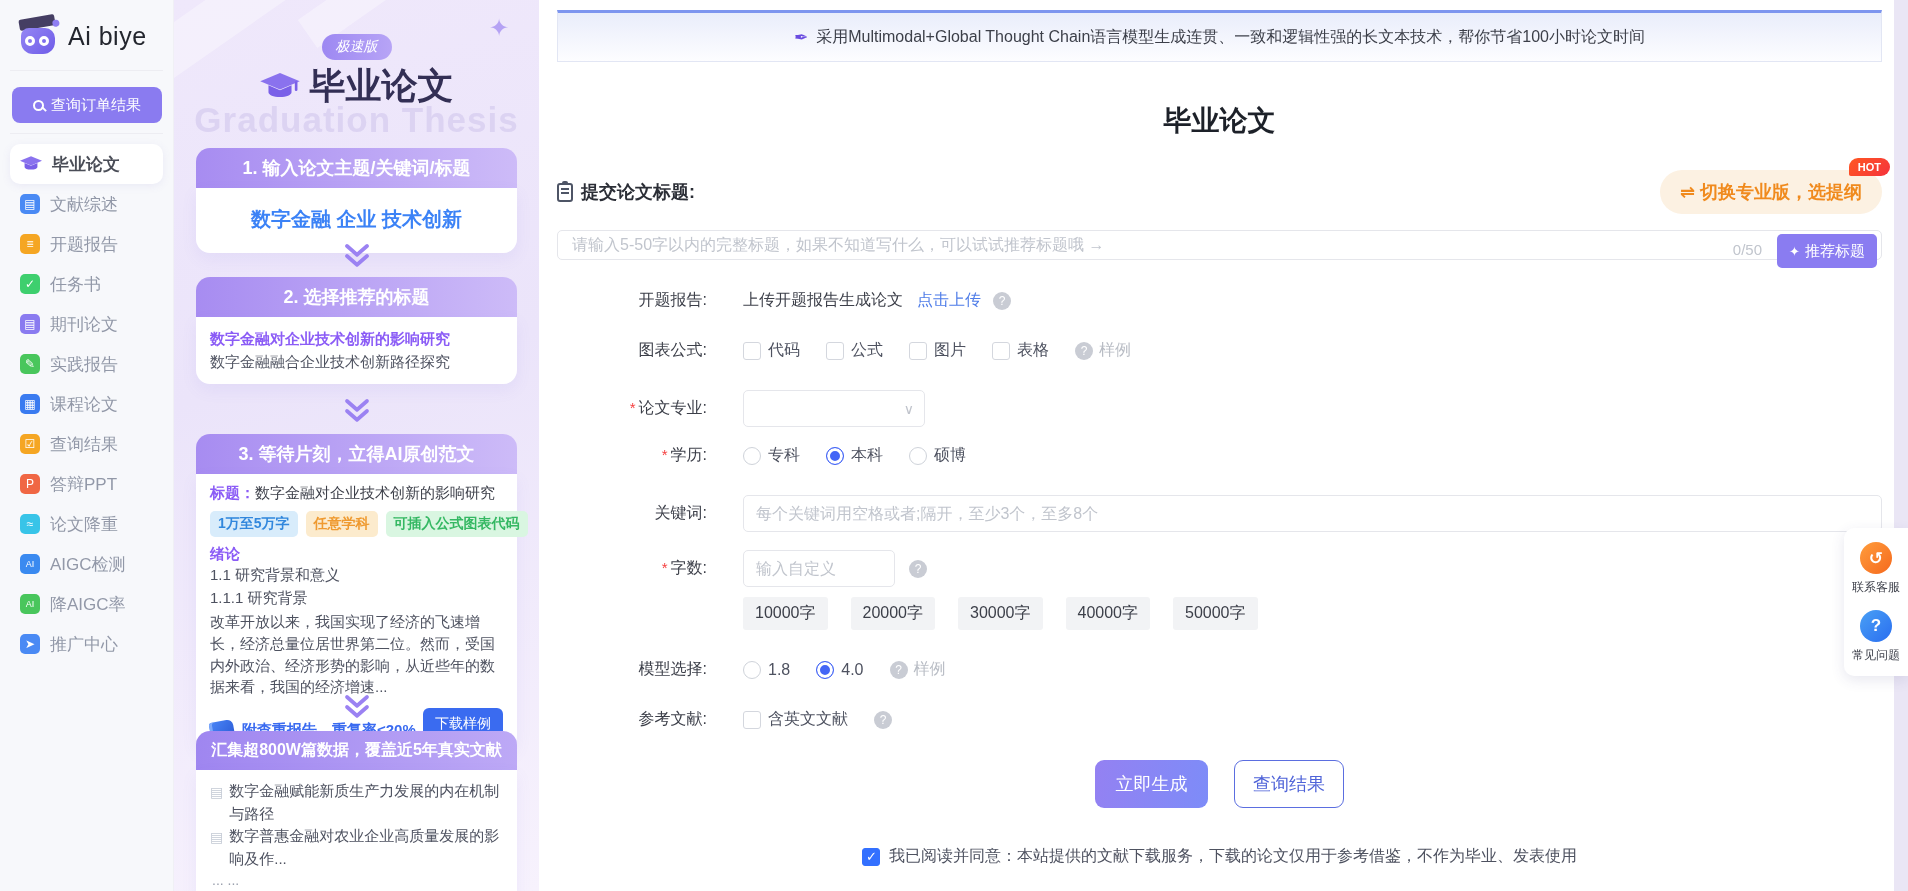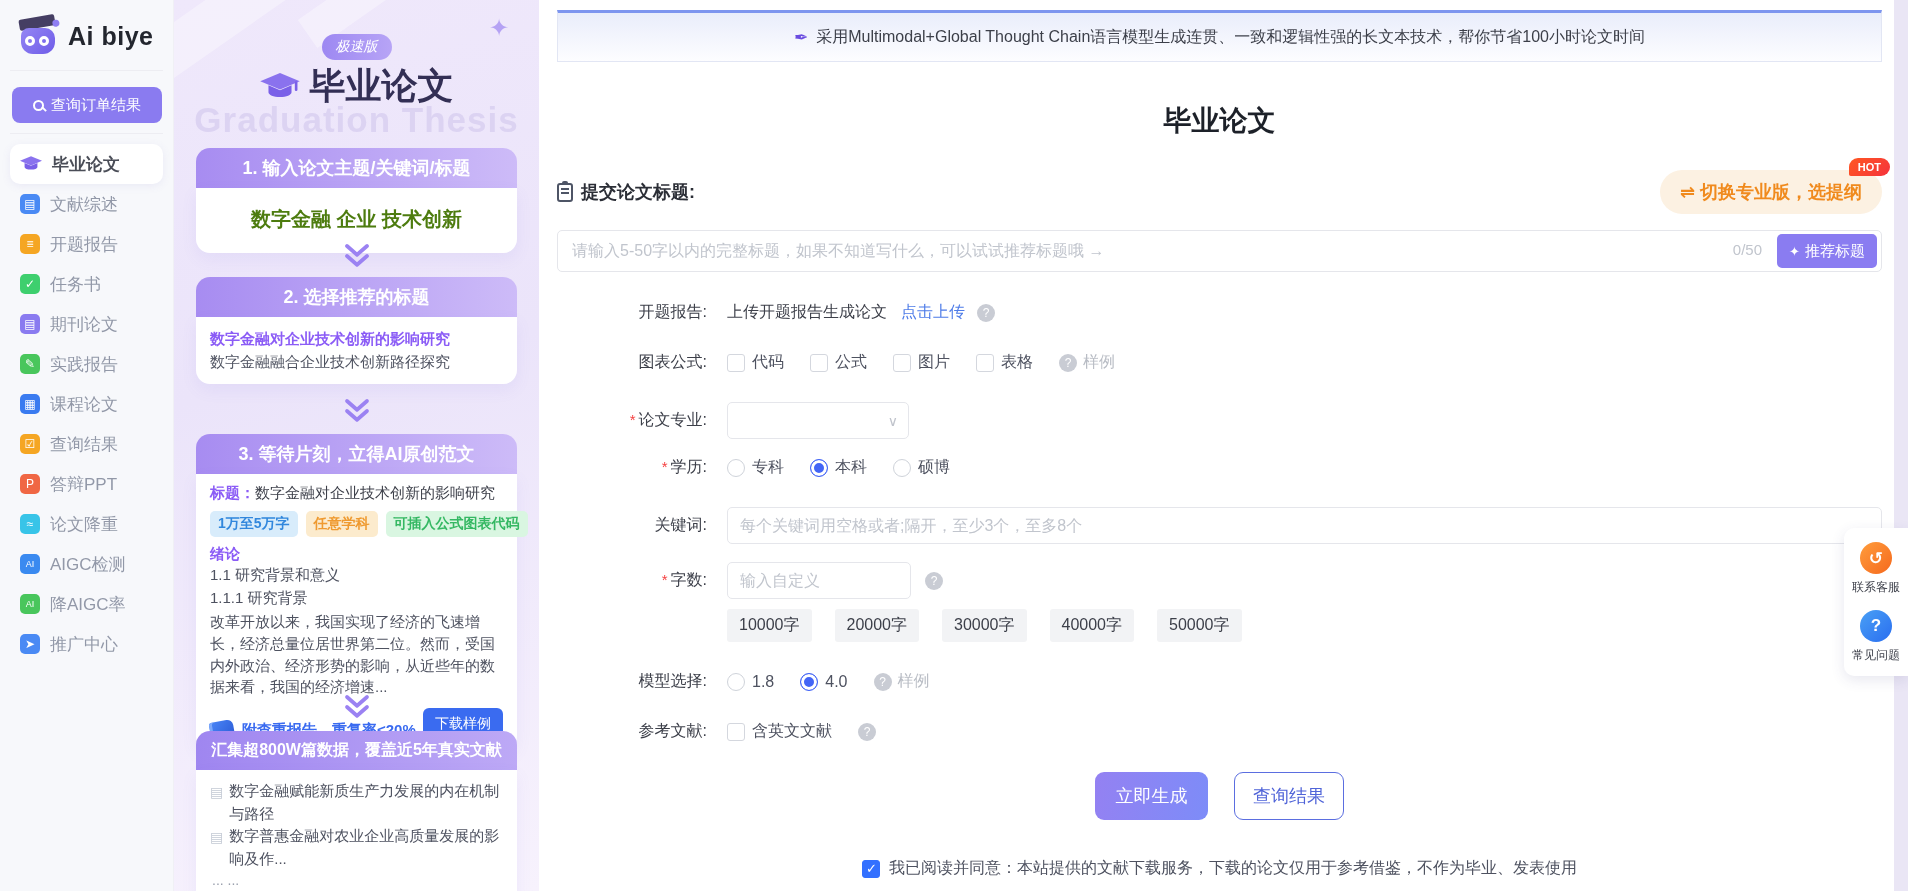--- a/index.html
+++ b/index.html
@@ -8,21 +8,21 @@
 
   
   .sidebar{position:absolute;left:0;top:0;bottom:0;width:174px;background:#f7f8fb;border-right:1px solid #f0f0f5;padding:12px 10px;}
   .logo-row{display:flex;align-items:center;gap:8px;padding:4px 2px 14px 6px;border-bottom:1px solid #ededf2;}
   .logo-icon{position:relative;width:44px;height:40px;flex:0 0 auto;}
   .logo-cap{position:absolute;top:1px;left:3px;width:36px;height:11px;background:#453e63;border-radius:2px;transform:rotate(-10deg);}
   .logo-cap:after{content:"";position:absolute;right:-4px;top:6px;width:7px;height:7px;border-radius:50%;background:#8f7ef2;}
   .logo-face{position:absolute;bottom:2px;left:5px;width:34px;height:26px;border-radius:8px 10px 12px 12px;background:linear-gradient(135deg,#9486f4,#6f5ce8);}
   .logo-eye{position:absolute;top:8px;width:10px;height:10px;border-radius:50%;border:3px solid #fff;}
   .logo-eye.l{left:4px;} .logo-eye.r{left:18px;}
-  .logo-text{font-size:25px;font-weight:bold;color:#23262e;letter-spacing:0.5px;}
+  .logo-text{font-size:25px;font-weight:normal;color:#23262e;letter-spacing:0.5px;}
   .order-btn{margin:16px 2px 10px 2px;width:150px;height:36px;border:none;border-radius:8px;background:#8a7bf0;color:#fff;font-size:15px;display:flex;align-items:center;justify-content:center;gap:7px;cursor:pointer;}
   .search-ico{position:relative;width:11px;height:11px;border:2px solid #fff;border-radius:50%;display:inline-block;}
   .search-ico:after{content:"";position:absolute;width:6px;height:2px;background:#fff;transform:rotate(45deg);right:-5px;bottom:-1px;}
   .nav{margin-top:10px;border-top:1px solid #ededf2;padding-top:10px;}
   .nav-item{display:flex;align-items:center;gap:10px;height:40px;padding:0 10px;border-radius:10px;color:#9298a8;font-size:17px;cursor:pointer;}
   .nav-item.active{background:#fff;box-shadow:0 2px 8px rgba(120,110,200,.10);color:#4a4d57;font-weight:bold;}
   .nav-ico{width:20px;height:20px;border-radius:5px;display:flex;align-items:center;justify-content:center;color:#fff;font-size:12px;flex:0 0 auto;line-height:1;}
   .cap-svg{width:22px;height:16px;flex:0 0 auto;}
 
   
@@ -33,21 +33,21 @@
   .sparkle{position:absolute;color:#b5a2f4;font-size:20px;}
   .sparkle.sp1{right:30px;top:14px;font-size:24px;}
   .sparkle.sp2{right:46px;top:700px;font-size:16px;}
   .promo-badge{position:absolute;left:50%;transform:translateX(-50%);top:34px;background:linear-gradient(90deg,#9d88f2,#b7a4f6);color:#fff;font-size:14px;padding:4px 14px;border-radius:14px;font-style:italic;}
   .promo-title{position:absolute;top:62px;left:0;right:0;display:flex;align-items:center;justify-content:center;gap:10px;font-size:36px;font-weight:bold;color:#332f55;z-index:2;}
   .ghost-title{position:absolute;top:100px;left:0;right:0;text-align:center;font-size:35px;font-weight:bold;color:#dcd3f2;letter-spacing:1px;z-index:1;}
   .step{position:absolute;left:22px;width:321px;}
   .step-head{background:linear-gradient(90deg,#a78cf1,#cdbbf8);border-radius:14px 14px 0 0;color:#fff;font-size:18px;font-weight:bold;text-align:center;padding:8px 6px;}
   .step-card{background:#fff;border-radius:0 0 14px 14px;padding:10px 14px;box-shadow:0 6px 16px rgba(120,100,220,.08);}
   .step1{top:148px;} .step2{top:277px;} .step3{top:434px;} .lit{top:731px;}
-  .kw-example{font-size:20px;font-weight:bold;color:#4d7c0f;text-align:center;padding:8px 0 10px;}
+  .kw-example{font-size:20px;font-weight:bold;color:#3b82f6;text-align:center;padding:8px 0 10px;}
   .chev{position:absolute;left:50%;transform:translateX(-50%);}
   .chev.c1{top:243px;} .chev.c2{top:398px;} .chev.c3{top:694px;}
   .rec-title{font-size:15px;line-height:1.55;color:#4e5260;}
   .rec-title.sel{color:#8b5cf6;font-weight:bold;}
   .s3-line{font-size:15px;color:#4e5260;line-height:1.5;}
   .s3-title-row{font-size:15px;color:#3c3f49;margin-bottom:8px;}
   .s3-title-label{color:#8b5cf6;font-weight:bold;}
   .tags{display:flex;gap:8px;margin-bottom:8px;}
   .tag{font-size:14px;font-weight:bold;padding:4px 8px;border-radius:5px;white-space:nowrap;}
   .tag.blue{background:#d8ecfb;color:#3187dd;}
@@ -71,48 +71,48 @@
   .notice{margin-top:10px;height:52px;border:1px solid #e2e6f4;border-top:3px solid #7d95ef;background:linear-gradient(180deg,#e9edfb,#fdfdff);display:flex;align-items:center;justify-content:center;gap:8px;font-size:16px;color:#3c3f49;}
   .notice-ico{font-size:17px;color:#6a4ce0;}
   .page-title{margin-top:40px;text-align:center;font-size:28px;font-weight:bold;color:#1d2129;}
   .submit-row{margin-top:30px;display:flex;align-items:center;justify-content:space-between;}
   .submit-label{display:flex;align-items:center;gap:8px;font-size:18px;font-weight:bold;color:#2b2e36;}
   .clip-ico{position:relative;width:16px;height:19px;border:2px solid #4e5566;border-radius:3px;}
   .clip-ico:before{content:"";position:absolute;top:-4px;left:3px;width:6px;height:4px;background:#4e5566;border-radius:2px;}
   .clip-ico:after{content:"";position:absolute;top:3px;left:2px;width:8px;height:2px;background:#4e5566;box-shadow:0 4px 0 #4e5566;}
   .pro-pill{position:relative;background:#fcf1e2;border-radius:22px;padding:10px 20px;font-size:18px;font-weight:bold;color:#f08a1d;cursor:pointer;}
   .hot-badge{position:absolute;right:-8px;top:-12px;background:linear-gradient(135deg,#ff5722,#f5333d);color:#fff;font-size:11px;font-weight:bold;padding:3px 9px;border-radius:10px 10px 10px 2px;}
-  .title-input-wrap{position:relative;margin-top:16px;height:42px;}
+  .title-input-wrap{position:relative;margin-top:16px;height:30px;}
   .title-input{width:100%;height:100%;border:1px solid #e5e6eb;border-radius:5px;padding:0 200px 0 14px;font-size:16px;color:#333;outline:none;}
   .title-input::placeholder{color:#c1c5cd;}
   .counter{position:absolute;right:120px;top:11px;font-size:15px;color:#c1c5cd;}
   .rec-btn{position:absolute;right:5px;top:4px;height:34px;border:none;border-radius:5px;background:#8a7cf1;color:#fff;font-size:15px;padding:0 12px;display:flex;align-items:center;gap:5px;cursor:pointer;}
   .spark{font-size:13px;}
 
   .form{margin-top:30px;}
   .form-row{display:flex;align-items:center;margin-bottom:29px;}
   .form-row.tight{margin-bottom:18px;}
-  .form-label{width:150px;text-align:right;margin-right:20px;font-size:16px;color:#3c3f49;flex:0 0 auto;}
+  .form-label{width:150px;text-align:right;margin-right:36px;font-size:16px;color:#3c3f49;flex:0 0 auto;}
   .req{color:#f53f3f;margin-right:3px;font-size:15px;}
   .row-text{font-size:16px;color:#3c3f49;margin-right:14px;}
   .link{font-size:16px;color:#4e7ce8;cursor:pointer;margin-right:12px;}
   .help{width:18px;height:18px;border-radius:50%;background:#c9ccd4;color:#fff;font-size:12px;display:inline-flex;align-items:center;justify-content:center;cursor:pointer;flex:0 0 auto;}
   .opt{display:flex;align-items:center;gap:7px;margin-right:26px;font-size:16px;color:#4e5260;cursor:pointer;}
   .cb{width:18px;height:18px;border:1px solid #d4d7de;border-radius:3px;background:#fff;flex:0 0 auto;}
   .cb.checked{background:#3370ff;border-color:#3370ff;position:relative;}
   .cb.checked:after{content:"\2713";position:absolute;left:3px;top:0px;color:#fff;font-size:13px;font-weight:bold;}
   .radio{width:18px;height:18px;border:1px solid #cfd3da;border-radius:50%;background:#fff;flex:0 0 auto;}
   .radio.sel{background:#4365f6;border-color:#4365f6;box-shadow:inset 0 0 0 3px #fff;}
   .muted{color:#b8bcc4;}
   .select-box{width:182px;height:37px;border:1px solid #e5e6eb;border-radius:5px;display:flex;align-items:center;justify-content:flex-end;padding:0 10px;color:#c0c4cc;cursor:pointer;}
   .chevron-down{font-size:14px;color:#c0c4cc;}
   .text-input{height:37px;border:1px solid #e5e6eb;border-radius:5px;font-size:16px;padding:0 12px;color:#333;outline:none;}
   .text-input::placeholder{color:#c1c5cd;}
   .kw-input{flex:1;}
-  .num-input{width:184px;margin-right:14px;}
+  .num-input{width:152px;margin-right:14px;}
   .chips{display:flex;gap:23px;}
   .chip{background:#f2f3f5;border-radius:3px;font-size:16px;color:#3c3f49;padding:6px 12px;cursor:pointer;}
   .cta-row{display:flex;justify-content:center;gap:26px;margin-top:30px;}
   .gen-btn{width:113px;height:48px;border:none;border-radius:9px;background:linear-gradient(100deg,#9481f2,#7d8cf8);color:#fff;font-size:18px;cursor:pointer;}
   .query-btn{width:110px;height:48px;border:1px solid #5b6ee0;border-radius:9px;background:#fff;color:#4f63d8;font-size:18px;cursor:pointer;}
   .agree-row{display:flex;align-items:center;justify-content:center;gap:9px;margin-top:38px;font-size:16px;color:#4e5260;}
 
   
   .float-widget{position:absolute;right:0;top:528px;width:64px;background:#fff;border-radius:10px 0 0 10px;box-shadow:0 4px 14px rgba(60,60,120,.12);padding:14px 4px 12px;display:flex;flex-direction:column;align-items:center;gap:14px;z-index:5;}
   .fw-item{display:flex;flex-direction:column;align-items:center;gap:5px;cursor:pointer;}

